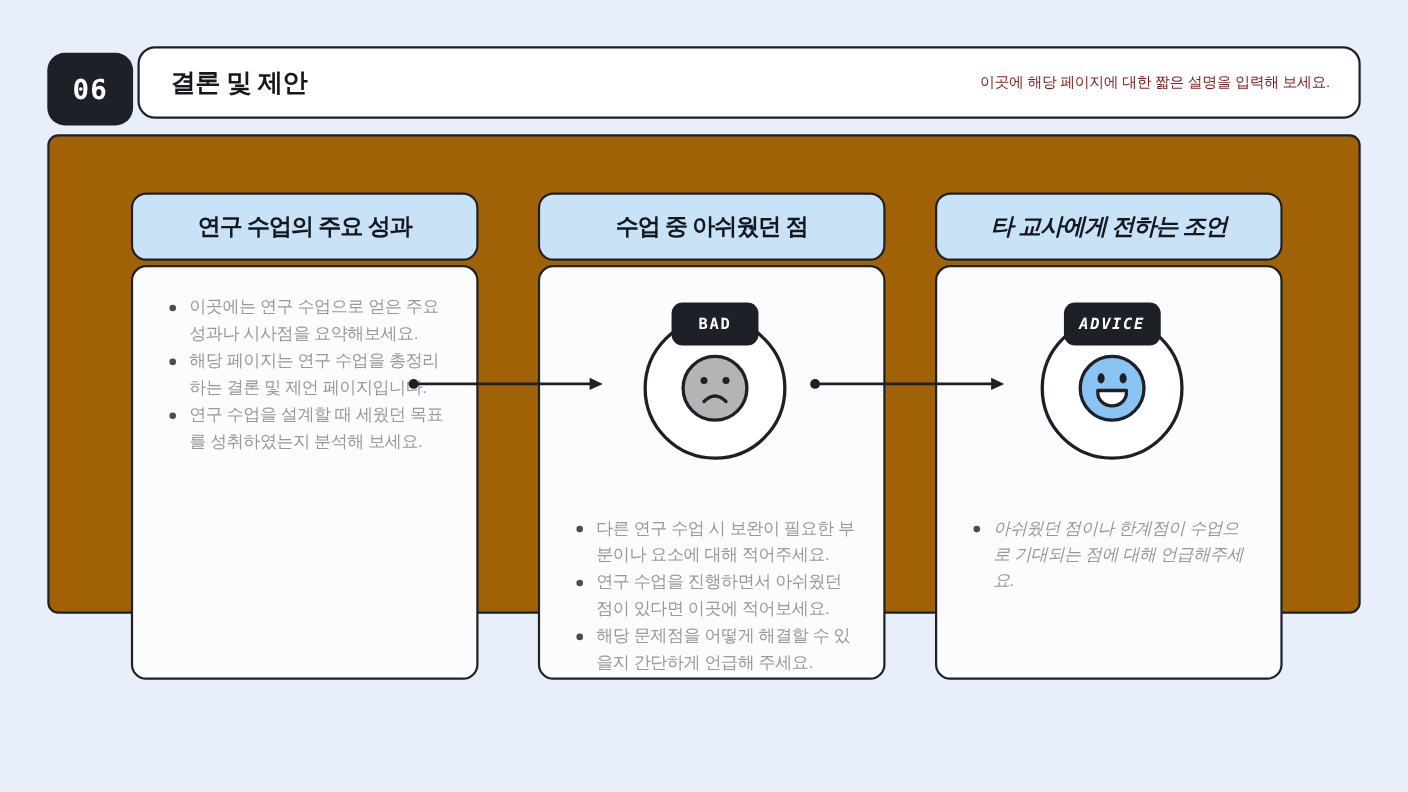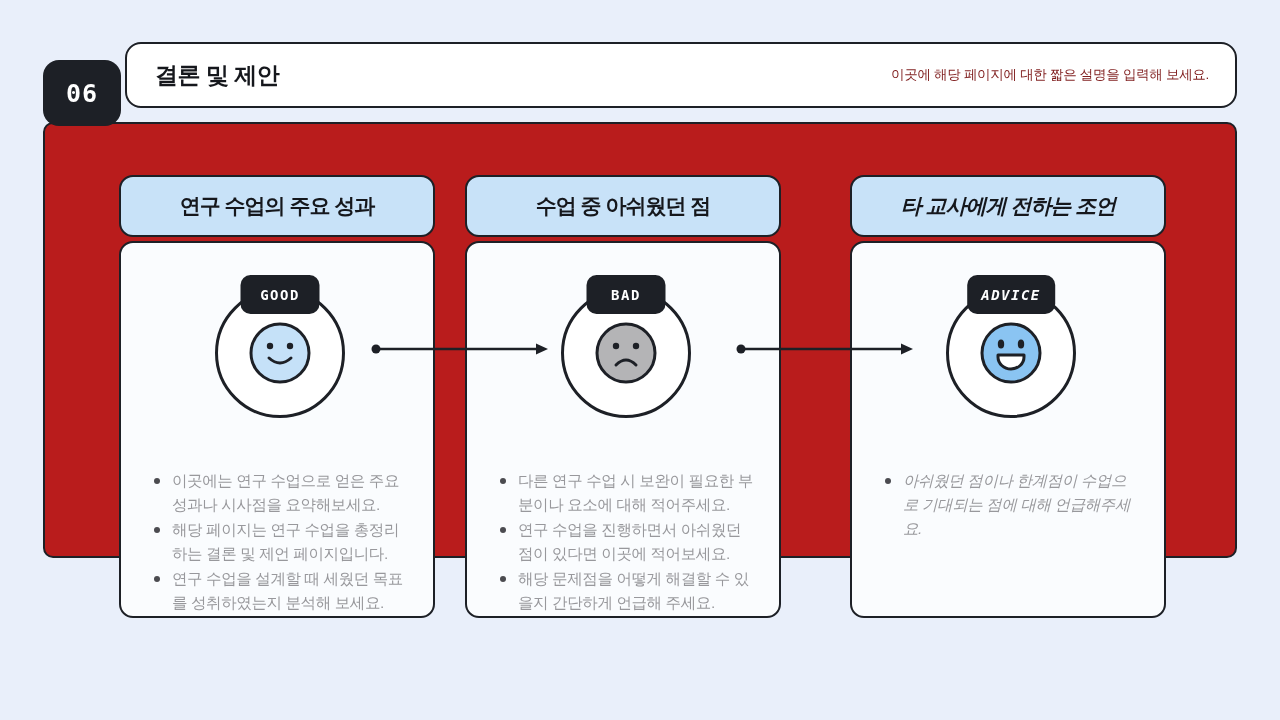--- a/index.html
+++ b/index.html
@@ -5,21 +5,21 @@
   * { margin:0; padding:0; box-sizing:border-box; }
   html,body { width:1280px; height:720px; }
   body {
     position:relative;
     background:#e9effa;
     font-family:"Liberation Sans","DejaVu Sans",sans-serif;
     overflow:hidden;
   }
   
   .page-number-badge {
-    position:absolute; left:43px; top:60px; width:78px; height:66px;
+    position:absolute; left:43px; top:48px; width:78px; height:66px;
     background:#1d2026; border-radius:16px;
     display:flex; align-items:center; justify-content:center;
     color:#fff; font-family:"DejaVu Sans Mono",monospace;
     font-weight:bold; font-size:25px; letter-spacing:1px;
     z-index:3;
   }
   .title-bar {
     position:absolute; left:125px; top:42px; width:1112px; height:66px;
     background:#ffffff; border:2.5px solid #1d2026; border-radius:16px;
     display:flex; align-items:center; justify-content:space-between;
@@ -27,25 +27,25 @@
   }
   .page-title {
     font-size:23px; font-weight:bold; color:#15171c; letter-spacing:-0.5px;
   }
   .page-description {
     font-size:13.5px; color:#7f1d1d; letter-spacing:-0.3px;
   }
   
   .main-panel {
     position:absolute; left:43px; top:122px; width:1194px; height:436px;
-    background:#b91c1c; border:2.5px solid #1d2026; border-radius:10px;
+    background:#a16207; border:2.5px solid #1d2026; border-radius:10px;
   }
   
   .card { position:absolute; top:51px; width:316px; }
-  .card-1 { left:74px; } .card-2 { left:420px; } .card-3 { left:805px;font-style:italic; }
+  .card-1 { left:74px; } .card-2 { left:444px; } .card-3 { left:805px;font-style:italic; }
   .card-header {
     position:relative; height:62px; background:#c8e2f8;
     border:2.5px solid #1d2026; border-radius:14px;
     display:flex; align-items:center; justify-content:center;
     z-index:1;
   }
   .card-title {
     font-size:21px; font-weight:bold; color:#15171c; letter-spacing:-1px;
   }
   .card-body {
@@ -96,33 +96,20 @@
   <span class="page-description">이곳에 해당 페이지에 대한 짧은 설명을 입력해 보세요.</span>
 </div>
 
 <div class="main-panel">
 
   <div class="card card-1">
     <div class="card-header">
       <span class="card-title">연구 수업의 주요 성과</span>
     </div>
     <div class="card-body">
-      <div class="face-group">
-        <div class="mood-badge">
-          <span>GOOD</span>
-        </div>
-        <div class="face-circle">
-          <svg width="66" height="66" viewBox="-33 -33 66 66">
-            <circle cx="0" cy="0" r="29" stroke="#1d2026" stroke-width="3" fill="#c5e1f8"></circle>
-            <circle cx="-10" cy="-7" r="3.2" fill="#1d2026"></circle>
-            <circle cx="10" cy="-7" r="3.2" fill="#1d2026"></circle>
-            <path d="M-11 5 Q0 15 11 5" fill="none" stroke="#1d2026" stroke-width="3" stroke-linecap="round"></path>
-          </svg>
-        </div>
-      </div>
       <ul class="bullet-list">
         <li>이곳에는 연구 수업으로 얻은 주요 성과나 시사점을 요약해보세요.</li>
         <li>해당 페이지는 연구 수업을 총정리하는 결론 및 제언 페이지입니다.</li>
         <li>연구 수업을 설계할 때 세웠던 목표를 성취하였는지 분석해 보세요.</li>
       </ul>
     </div>
   </div>
 
   <div class="card card-2">
     <div class="card-header">

